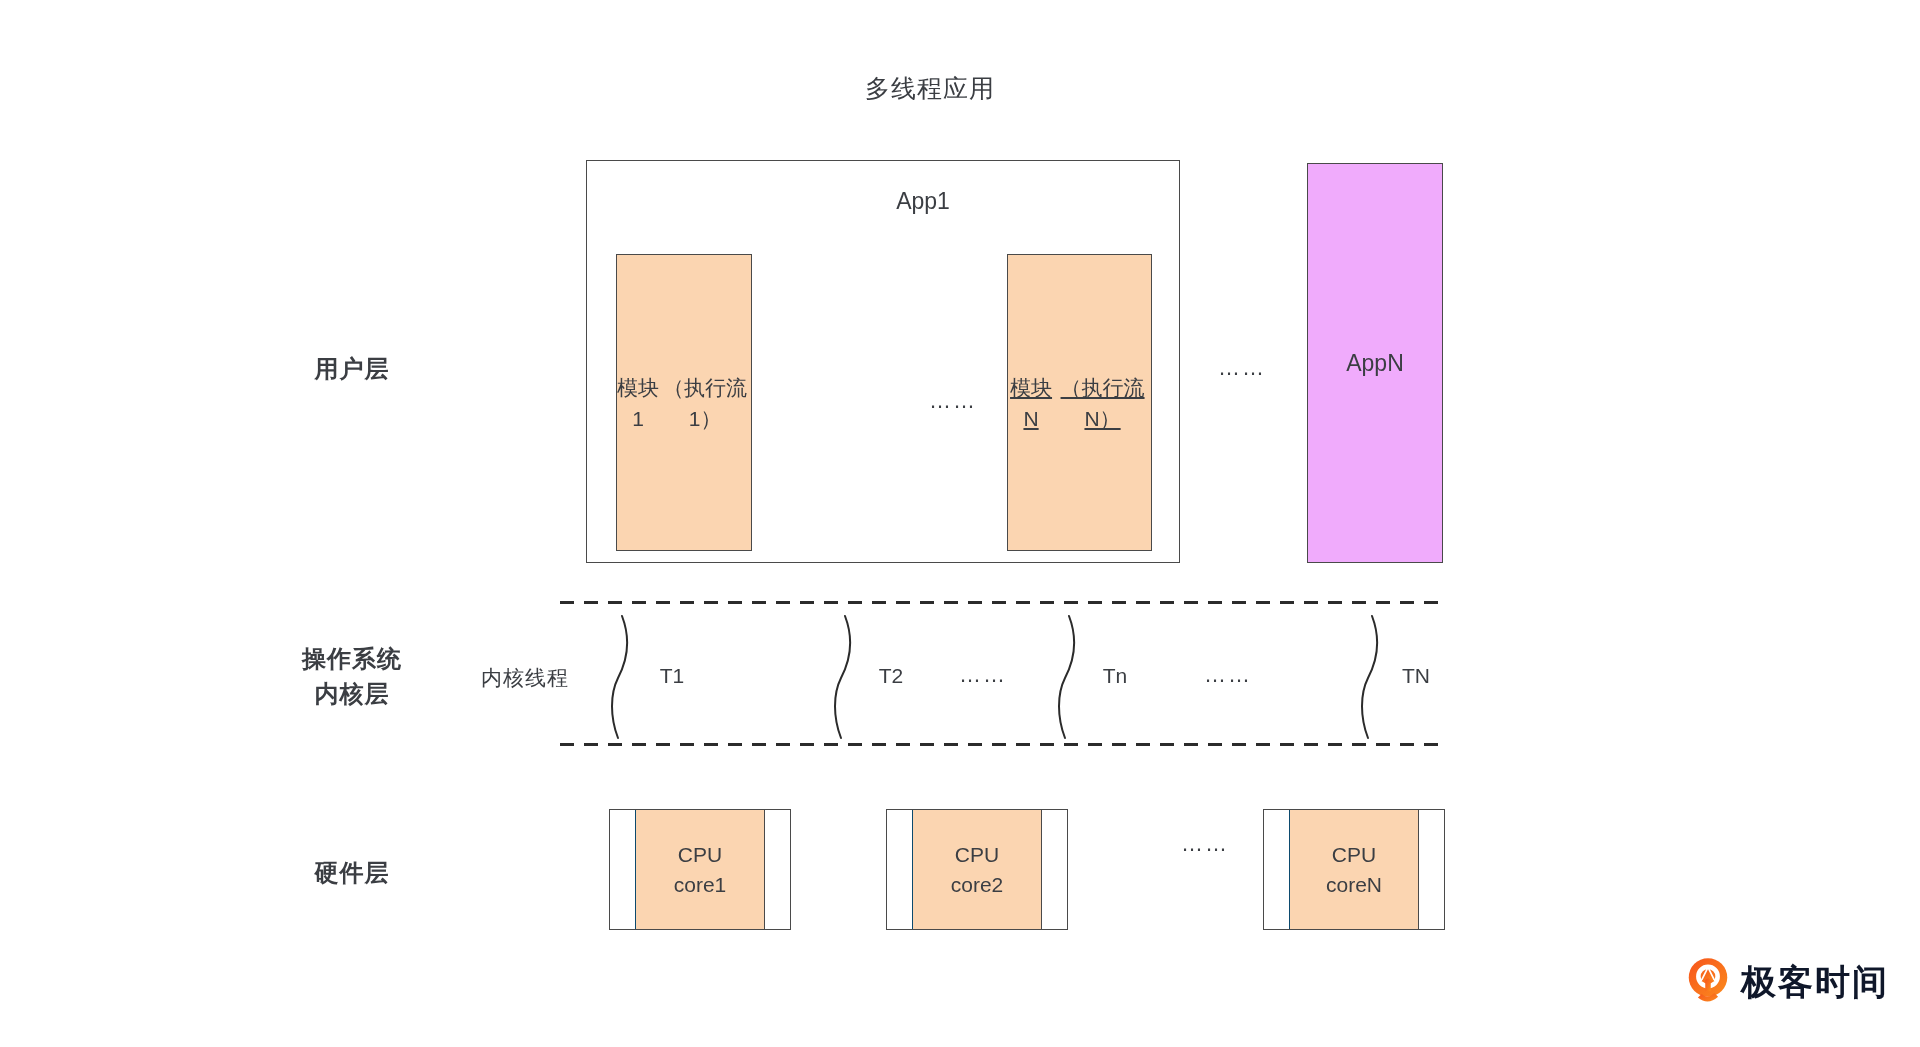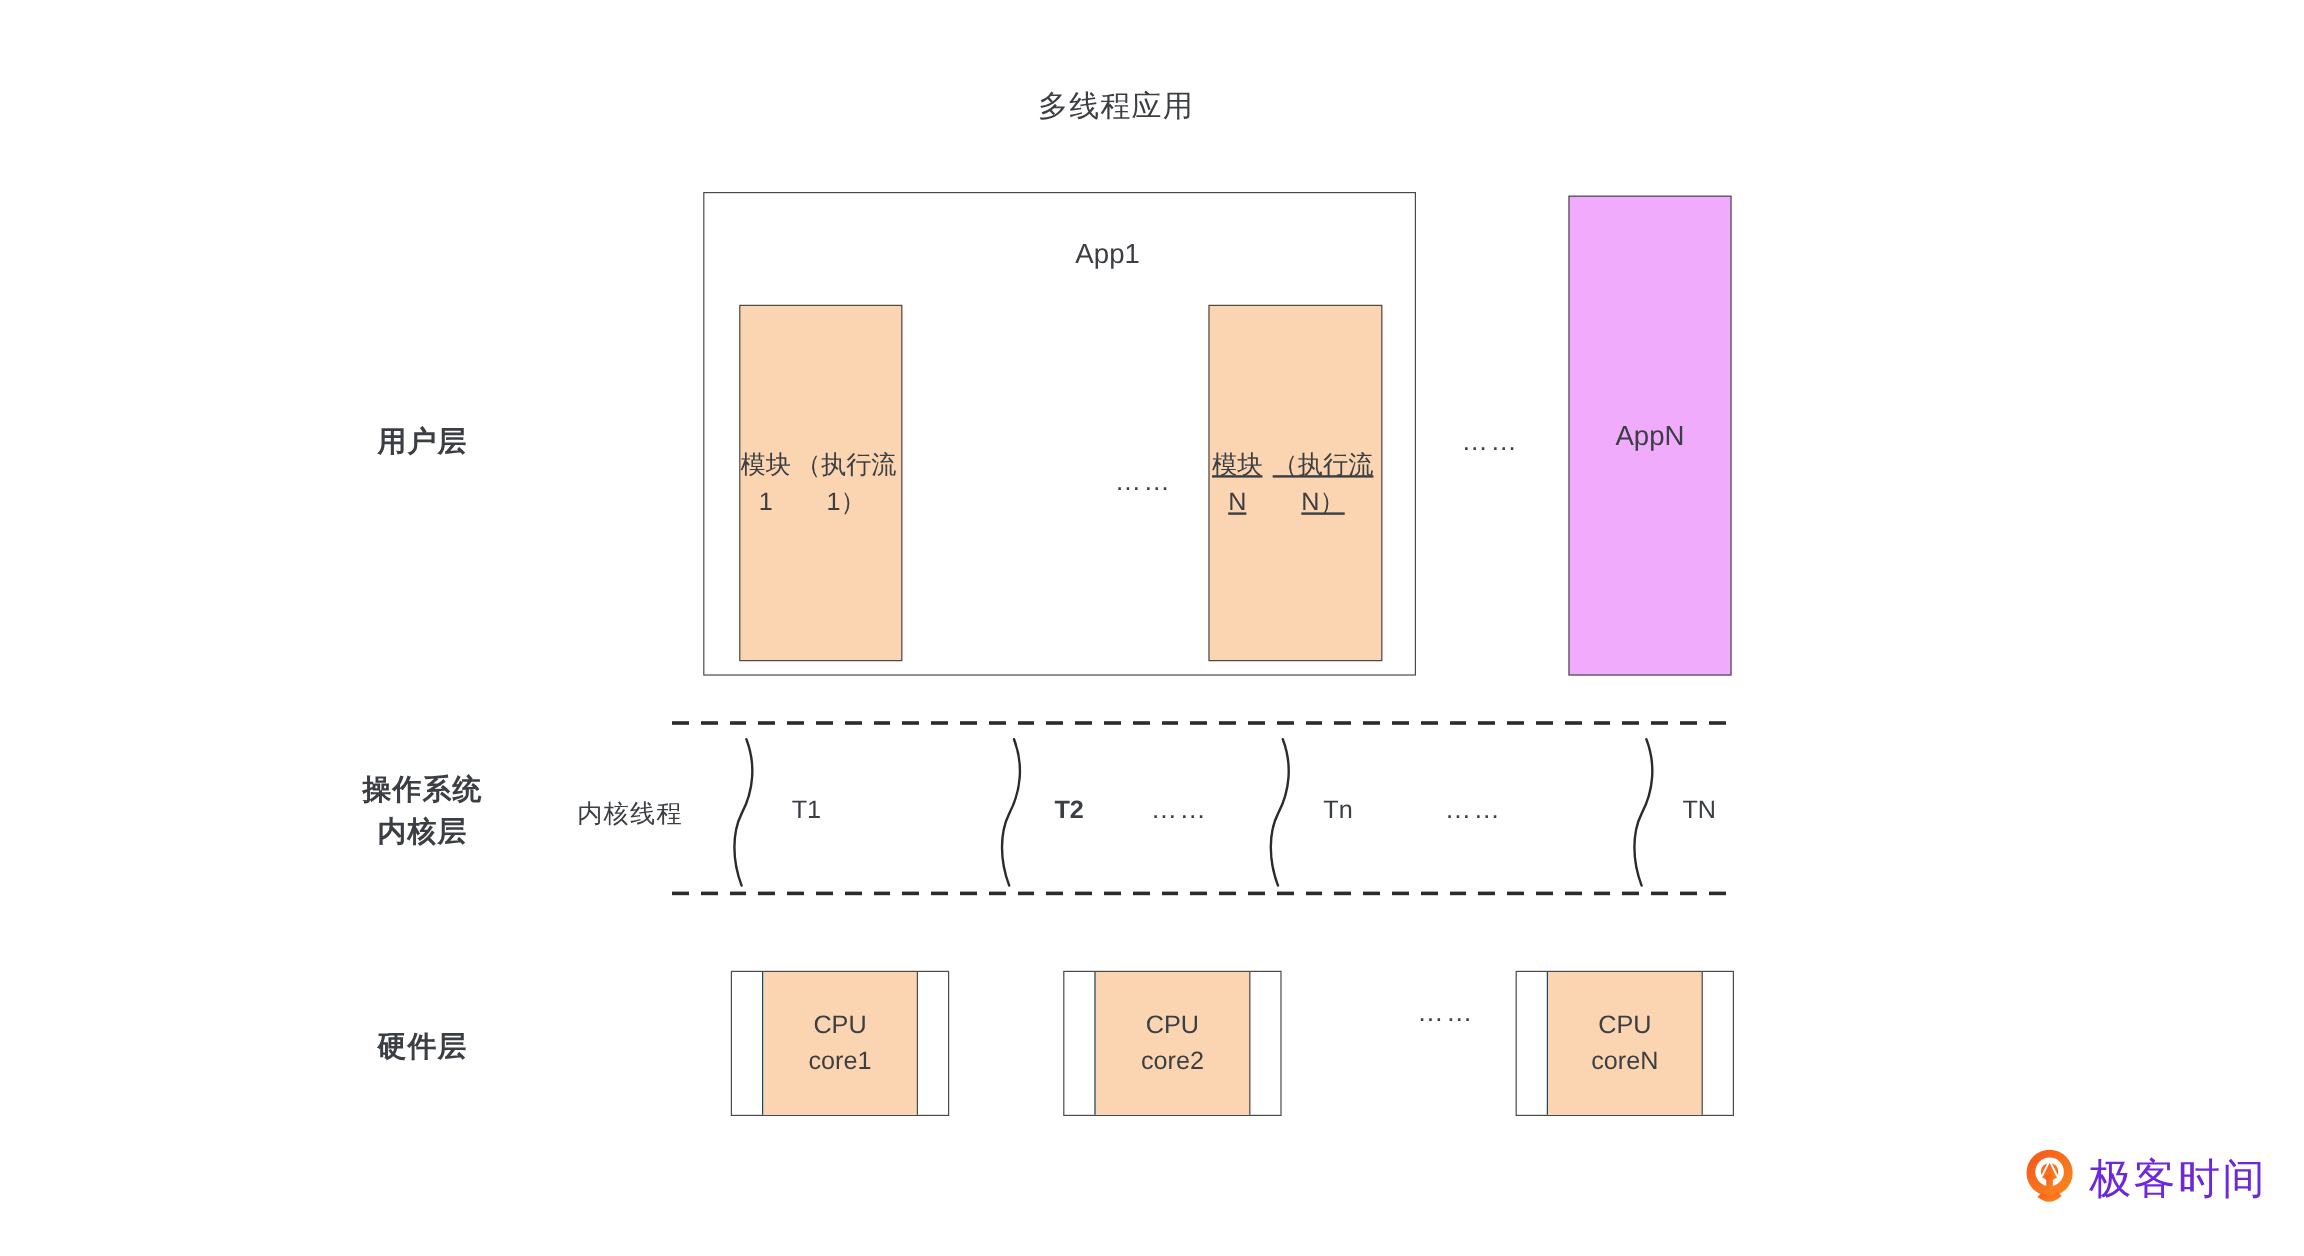--- a/index.html
+++ b/index.html
@@ -38,21 +38,21 @@
     text-align: center; font-size: 21px; letter-spacing: 1px;
   }
 
   
   .app1-box {
     left: 586px; top: 160px; width: 594px; height: 403px;
     background: #ffffff;
     border: 1px solid #4a4a4a;
   }
   .app1-label {
-    left: 586px; top: 198px; width: 674px;
+    left: 586px; top: 188px; width: 674px;
     text-align: center; font-size: 23px;
   }
   .module-box {
     top: 254px; height: 297px;
     background: #fbd5b1;
     border: 1px solid #4a4a4a;
     display: flex; flex-direction: row;
     align-items: center; justify-content: center;
     font-size: 21px; line-height: 31px; text-align: center;
   }
@@ -92,21 +92,21 @@
   .thread-curve.c1 { left: 607px; }
   .thread-curve.c2 { left: 830px; }
   .thread-curve.c3 { left: 1054px; }
   .thread-curve.c4 { left: 1357px; }
 
   .thread-label {
     top: 664px; width: 80px;
     text-align: center; font-size: 21px;
   }
   .thread-label.t1 { left: 632px; }
-  .thread-label.t2 { left: 851px; font-weight: bold; }
+  .thread-label.t2 { left: 851px; }
   .thread-label.tn { left: 1075px; }
   .thread-label.tN { left: 1376px; }
 
   
   .cpu-box {
     top: 809px; width: 182px; height: 121px;
     background: #ffffff;
     border: 1px solid #4a4a4a;
   }
   .cpu-box .cpu-core {
@@ -121,22 +121,22 @@
   .cpu-1 { left: 609px; }
   .cpu-2 { left: 886px; }
   .cpu-n { left: 1263px; }
 
   
   .brand {
     left: 1686px; top: 956px;
     display: flex; align-items: center; gap: 11px;
   }
   .brand-text {
-    font-size: 35px; color: #6d28d9; letter-spacing: 2px;
-    font-weight: 400;
+    font-size: 35px; color: #0f172a; letter-spacing: 2px;
+    font-weight: 700;
   }
 </style>
 </head>
 <body>
 
 <div class="stage">
 
   <div class="abs diagram-title">多线程应用</div>
 
   <div class="abs layer-label user">用户层</div>

